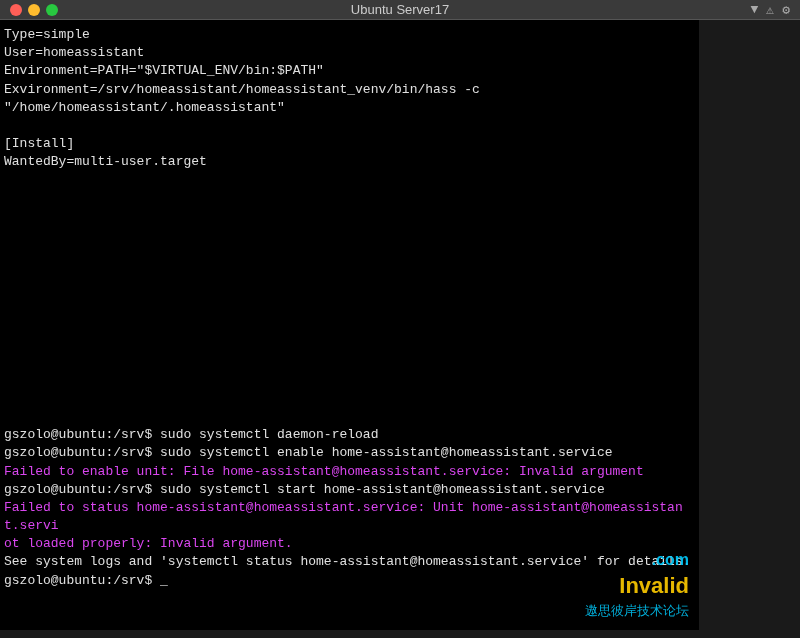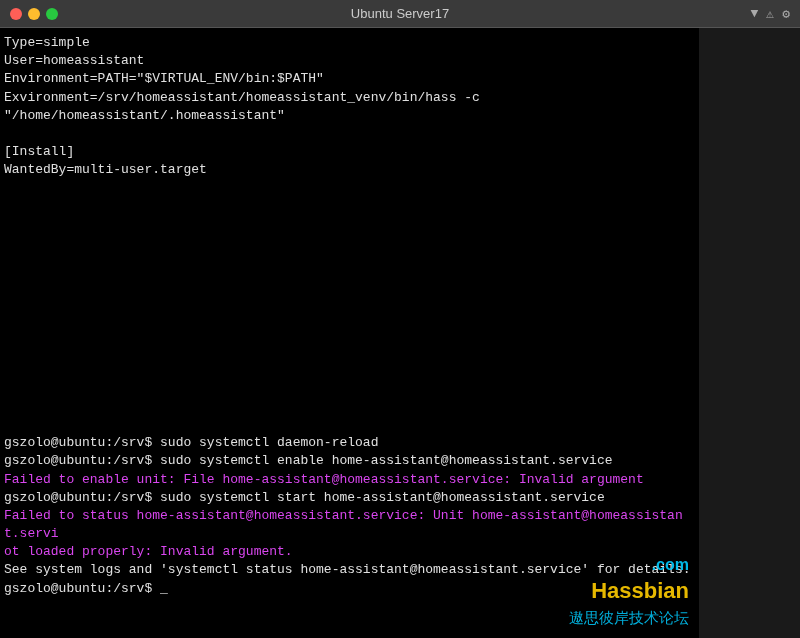--- a/index.html
+++ b/index.html
@@ -7,21 +7,21 @@
       width: 800px;
       height: 638px;
       background: #1a1a1a;
       font-family: 'Courier New', Courier, monospace;
       overflow: hidden;
     }
 
     
     .titlebar {
       width: 800px;
-      height: 28px;
+      height: 20px;
       background: #3a3a3a;
       display: flex;
       align-items: center;
       justify-content: space-between;
       padding: 0 10px;
       border-bottom: 1px solid #555;
       flex-shrink: 0;
     }
     .titlebar-buttons {
       display: flex;
@@ -100,22 +100,22 @@
     .watermark-hassbian {
       color: #ffcc00;
       font-size: 22px;
       font-family: Arial, sans-serif;
       font-weight: bold;
       opacity: 0.9;
       text-shadow: 1px 1px 2px #000;
     }
     .watermark-sub {
       color: #00ccff;
-      font-size: 15px;
-      font-family: Liberation Sans, sans-serif;
+      font-size: 13px;
+      font-family: Liberation Serif, serif;
       opacity: 0.85;
       text-align: right;
     }
   </style>
 </head>
 <body>
 
 <div class="titlebar">
   <div class="titlebar-buttons">
     <span class="titlebar-btn btn-close"></span>
@@ -157,16 +157,16 @@
 gszolo@ubuntu:/srv$ sudo systemctl enable home-assistant@homeassistant.service
 <span class="error-line">Failed to enable unit: File home-assistant@homeassistant.service: Invalid argument</span>
 gszolo@ubuntu:/srv$ sudo systemctl start home-assistant@homeassistant.service
 <span class="error-line">Failed to status home-assistant@homeassistant.service: Unit home-assistant@homeassistant.servi</span>
 <span class="error-line">ot loaded properly: Invalid argument.</span>
 See system logs and 'systemctl status home-assistant@homeassistant.service' for details.
 gszolo@ubuntu:/srv$ _
 </pre>
   <div class="watermark">
     <span class="watermark-com">.com</span>
-    <span class="watermark-hassbian">Hassbian</span>
+    <span class="watermark-hassbian">Invalid</span>
     <span class="watermark-sub">遨思彼岸技术论坛</span>
   </div>
 </div>
 
 </body></html>

